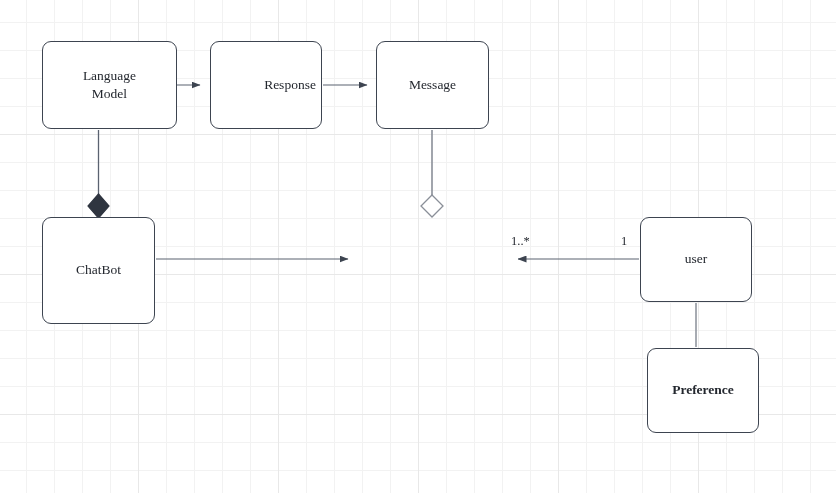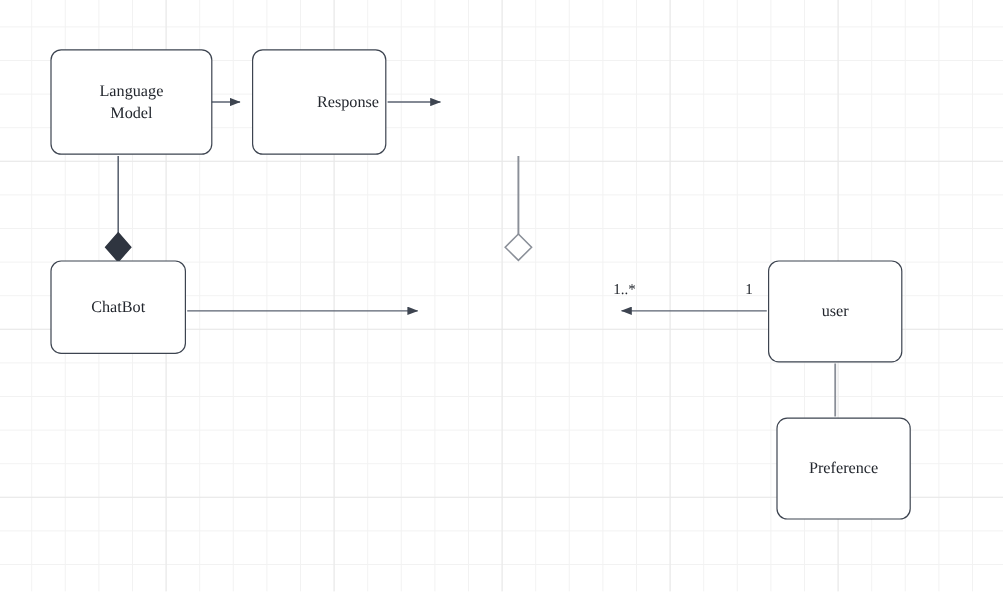--- a/index.html
+++ b/index.html
@@ -110,31 +110,34 @@
 
   <div class="node" style="left:42px; top:41px; width:135px; height:88px;">
     <span class="node-label">Language
 Model</span>
   </div>
 
   <div class="node" style="left:210px; top:41px; width:112px; height:88px;padding-left:48px;">
     <span class="node-label">Response</span>
   </div>
 
+  <div class="node" style="left:376px; top:41px; width:113px; height:88px;">
+    <span class="node-label">Message</span>
+  </div>
 
-  <div class="node" style="left:42px; top:217px; width:113px; height:78px;">
+  <div class="node" style="left:42px; top:217px; width:113px; height:107px;">
     <span class="node-label">ChatBot</span>
   </div>
 
 
   <div class="node" style="left:640px; top:217px; width:112px; height:85px;">
     <span class="node-label">user</span>
   </div>
 
-  <div class="node" style="left:647px; top:348px; width:112px; height:85px;">
+  <div class="node" style="left:647px; top:348px; width:112px; height:85px;font-weight:bold;">
     <span class="node-label">Preference</span>
   </div>
 
   <div class="edge-label" style="left:511px; top:234px;">1..*</div>
 
   <div class="edge-label" style="left:621px; top:234px;">1</div>
 
 </div>
 
 </body></html>

